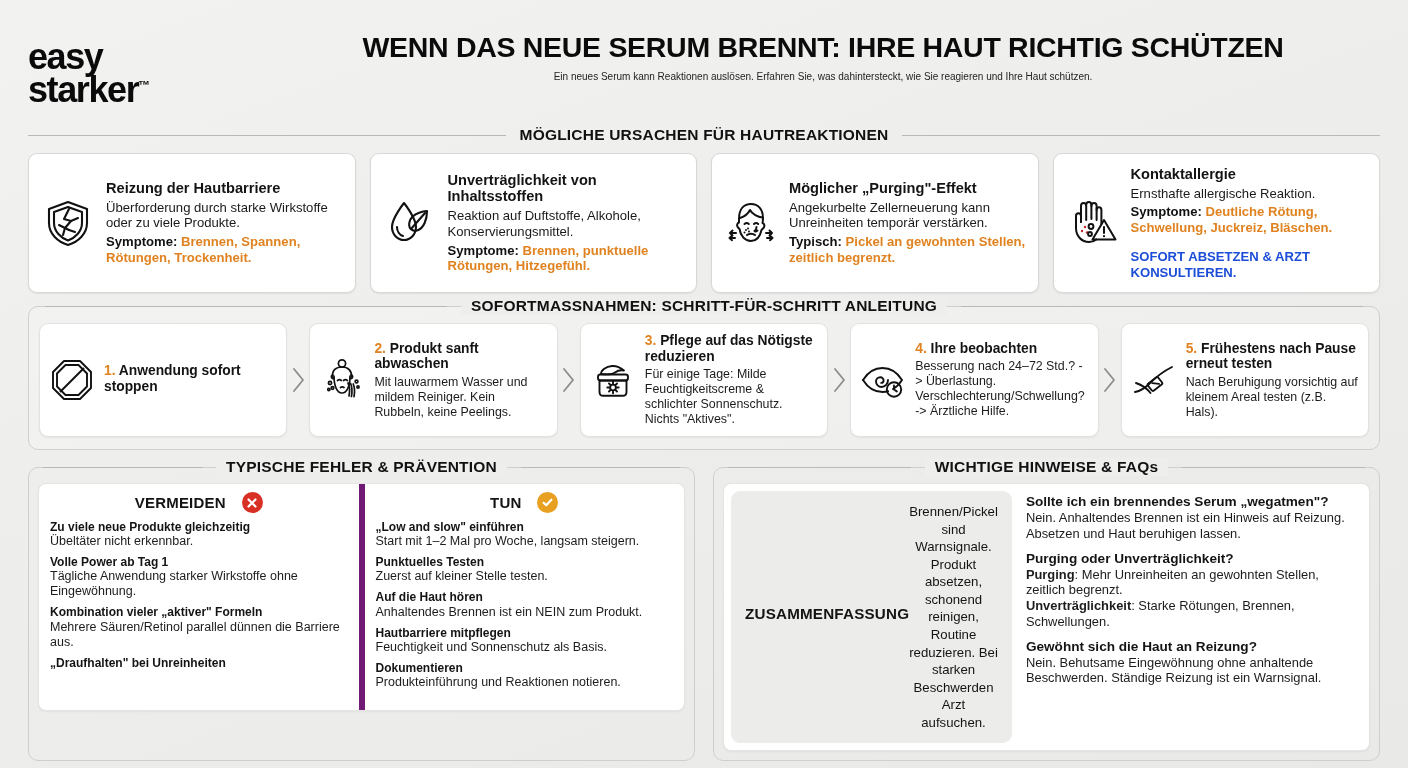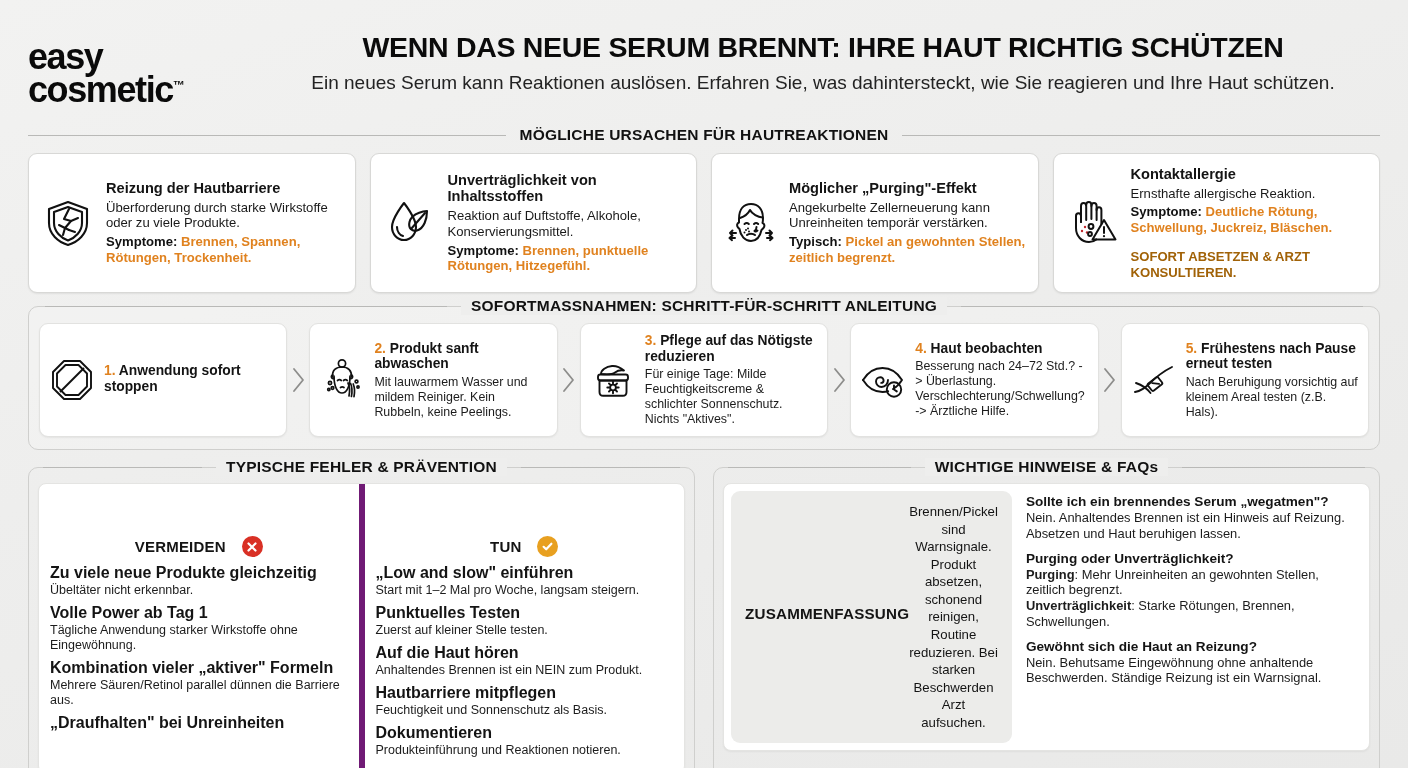--- a/index.html
+++ b/index.html
@@ -17,21 +17,21 @@
   .logo { width: 252px; flex: 0 0 252px; padding-top: 8px; }
   .logo-l1, .logo-l2 { font-weight: 800; letter-spacing: -1.4px; line-height: .92; color: #0a0a0a; }
   .logo-l1 { font-size: 36px; }
   .logo-l2 { font-size: 36px; position: relative; display: inline-block; }
   .logo-tm { font-size: 12px; font-weight: 700; vertical-align: super; letter-spacing: 0; }
   .head-txt { flex: 1; text-align: center; padding-right: 14px; }
   .headline {
     font-size: 28.5px; font-weight: 800; letter-spacing: -.3px;
     line-height: 1.06; color: #0b0b0b; white-space: nowrap;
   }
-  .subhead { font-size: 19px; line-height: 1.25; margin-top: 9px; color: #232323; }
+  .subhead { font-size: 10px; line-height: 1.25; margin-top: 9px; color: #232323; }
 
   
   .sec-title { display: flex; align-items: center; gap: 14px; width: 100%; }
   .sec-title .rule { flex: 1; height: 1px; background: #b9b9b7; }
   .sec-title .txt { font-size: 15.5px; font-weight: 800; letter-spacing: .2px; white-space: nowrap; color: #111; }
 
   
   .causes-head { margin: 6px 0 9px 0; padding: 0 6px; }
   .causes { display: flex; gap: 14px; padding: 0 6px; }
   .cause-card {
@@ -40,21 +40,21 @@
     min-height: 140px; padding: 11px 12px 11px 10px;
     display: flex; align-items: center; gap: 9px;
   }
   .cause-ico { flex: 0 0 58px; display: flex; align-items: center; justify-content: center; }
   .cause-body { flex: 1; }
   .cause-title { font-size: 14.6px; font-weight: 800; line-height: 1.14; margin-bottom: 3px; }
   .cause-desc { font-size: 13.1px; line-height: 1.21; color: #1a1a1a; }
   .cause-sym { font-size: 13.1px; line-height: 1.21; margin-top: 3px; }
   .lbl { font-weight: 800; color: #111; }
   .accent { color: #E0821F; font-weight: 700; }
-  .alert { color: #a16207; font-weight: 800; display: block; margin-top: 13px; line-height: 1.18; }
+  .alert { color: #1d4ed8; font-weight: 800; display: block; margin-top: 13px; line-height: 1.18; }
 
   
   .steps-wrap {
     margin: 13px 6px 0 6px; border: 1px solid #cfcfcd; border-radius: 10px;
     padding: 16px 10px 12px 10px; position: relative; background: rgba(255,255,255,.18);
   }
   .steps-head {
     position: absolute; top: -10px; left: 0; right: 0; padding: 0 16px;
   }
   .steps-head .txt { background: #eeeeed; padding: 0 10px; }
@@ -79,27 +79,27 @@
   }
   .panel-head { position: absolute; top: -10px; left: 0; right: 0; padding: 0 14px; }
   .panel-head .txt { background: #eeeeed; padding: 0 10px; }
   .panel-inner {
     background: #fff; border-radius: 8px; border: 1px solid #e4e4e2;
     box-shadow: 0 1px 2px rgba(0,0,0,.05);
     display: flex; min-height: 228px;
   }
   .col { flex: 1; padding: 8px 11px 9px 11px; }
   .col + .col { border-left: 6px solid #701a75; }
-  .col-head { display: flex; align-items: center; justify-content: center; gap: 16px; margin-bottom: 7px; margin-top: 44px; }
+  .col-head { display: flex; align-items: center; justify-content: center; gap: 16px; margin-bottom: 7px; }
   .col-head .t { font-size: 15px; font-weight: 800; letter-spacing: .2px; }
   .badge { width: 21px; height: 21px; border-radius: 50%; display: flex; align-items: center; justify-content: center; }
   .badge.x { background: #D93025; }
   .badge.c { background: #E8A020; }
   .item { margin-bottom: 6px; }
-  .item-t { font-size: 16px; font-weight: 800; line-height: 1.18; }
+  .item-t { font-size: 12px; font-weight: 800; line-height: 1.18; }
   .item-d { font-size: 12.5px; line-height: 1.2; color: #1c1c1c; }
 
   .faq-inner { display: flex; min-height: 228px; gap: 0; }
   .summary-box {
     flex: 0 0 240px; background: #ececea; border-radius: 9px; margin: 7px 8px 7px 7px;
     display: flex; flex-direction: row; align-items: center; justify-content: center;
     text-align: center; padding: 12px 14px;
   }
   .summary-title { font-size: 15.2px; font-weight: 800; letter-spacing: .2px; margin-bottom: 8px; }
   .summary-text { font-size: 13.2px; line-height: 1.33; }
@@ -110,21 +110,21 @@
   svg { display: block; }
 </style>
 </head>
 <body>
 
 <div class="page">
 
   <div class="header">
     <div class="logo">
       <div class="logo-l1">easy</div>
-      <div class="logo-l2"><span>cosmetic</span><span class="logo-tm">™</span></div>
+      <div class="logo-l2"><span>starker</span><span class="logo-tm">™</span></div>
     </div>
     <div class="head-txt">
       <div class="headline">WENN DAS NEUE SERUM BRENNT: IHRE HAUT RICHTIG SCHÜTZEN</div>
       <div class="subhead">Ein neues Serum kann Reaktionen auslösen. Erfahren Sie, was dahintersteckt, wie Sie reagieren und Ihre Haut schützen.</div>
     </div>
   </div>
 
   <div class="causes-head">
     <div class="sec-title">
       <div class="rule"></div>
@@ -326,21 +326,21 @@
         <div class="step-ico">
           <svg width="46" height="46" viewBox="0 0 46 46" fill="none" stroke="#111" stroke-width="1.9" stroke-linejoin="round" stroke-linecap="round">
             <path d="M3 23 C8 15 15 11 22.5 11 C30 11 37 15 42 23 C39.5 27 36.5 30 33 32"></path>
             <path d="M3 23 C8 31 15 35 22.5 35 C24.5 35 26.4 34.7 28.2 34.2"></path>
             <path d="M28 23 C28 26.9 25.4 30 21.5 30 C18.5 30 16 27.6 16 24.6 C16 22.2 17.9 20.2 20.3 20.2 C22.1 20.2 23.6 21.7 23.6 23.5 C23.6 24.8 22.5 25.9 21.2 25.9"></path>
             <circle cx="34" cy="32.5" r="7.2"></circle>
             <path d="M34 28.4 V32.5 L36.8 34.4"></path>
           </svg>
         </div>
         <div class="step-body">
-          <div class="step-title"><span class="step-num">4.</span> <span>Haut beobachten</span></div>
+          <div class="step-title"><span class="step-num">4.</span> <span>Ihre beobachten</span></div>
           <div class="step-desc">Besserung nach 24–72 Std.? -&gt; Überlastung. Verschlechterung/Schwellung? -&gt; Ärztliche Hilfe.</div>
         </div>
       </div>
 
       <div class="chev">
         <svg width="15" height="26" viewBox="0 0 15 26" fill="none" stroke="#8d8d8b" stroke-width="1.8" stroke-linecap="round" stroke-linejoin="round">
             <path d="M3 2 L12 13 L3 24"></path>
           </svg>
       </div>
 

